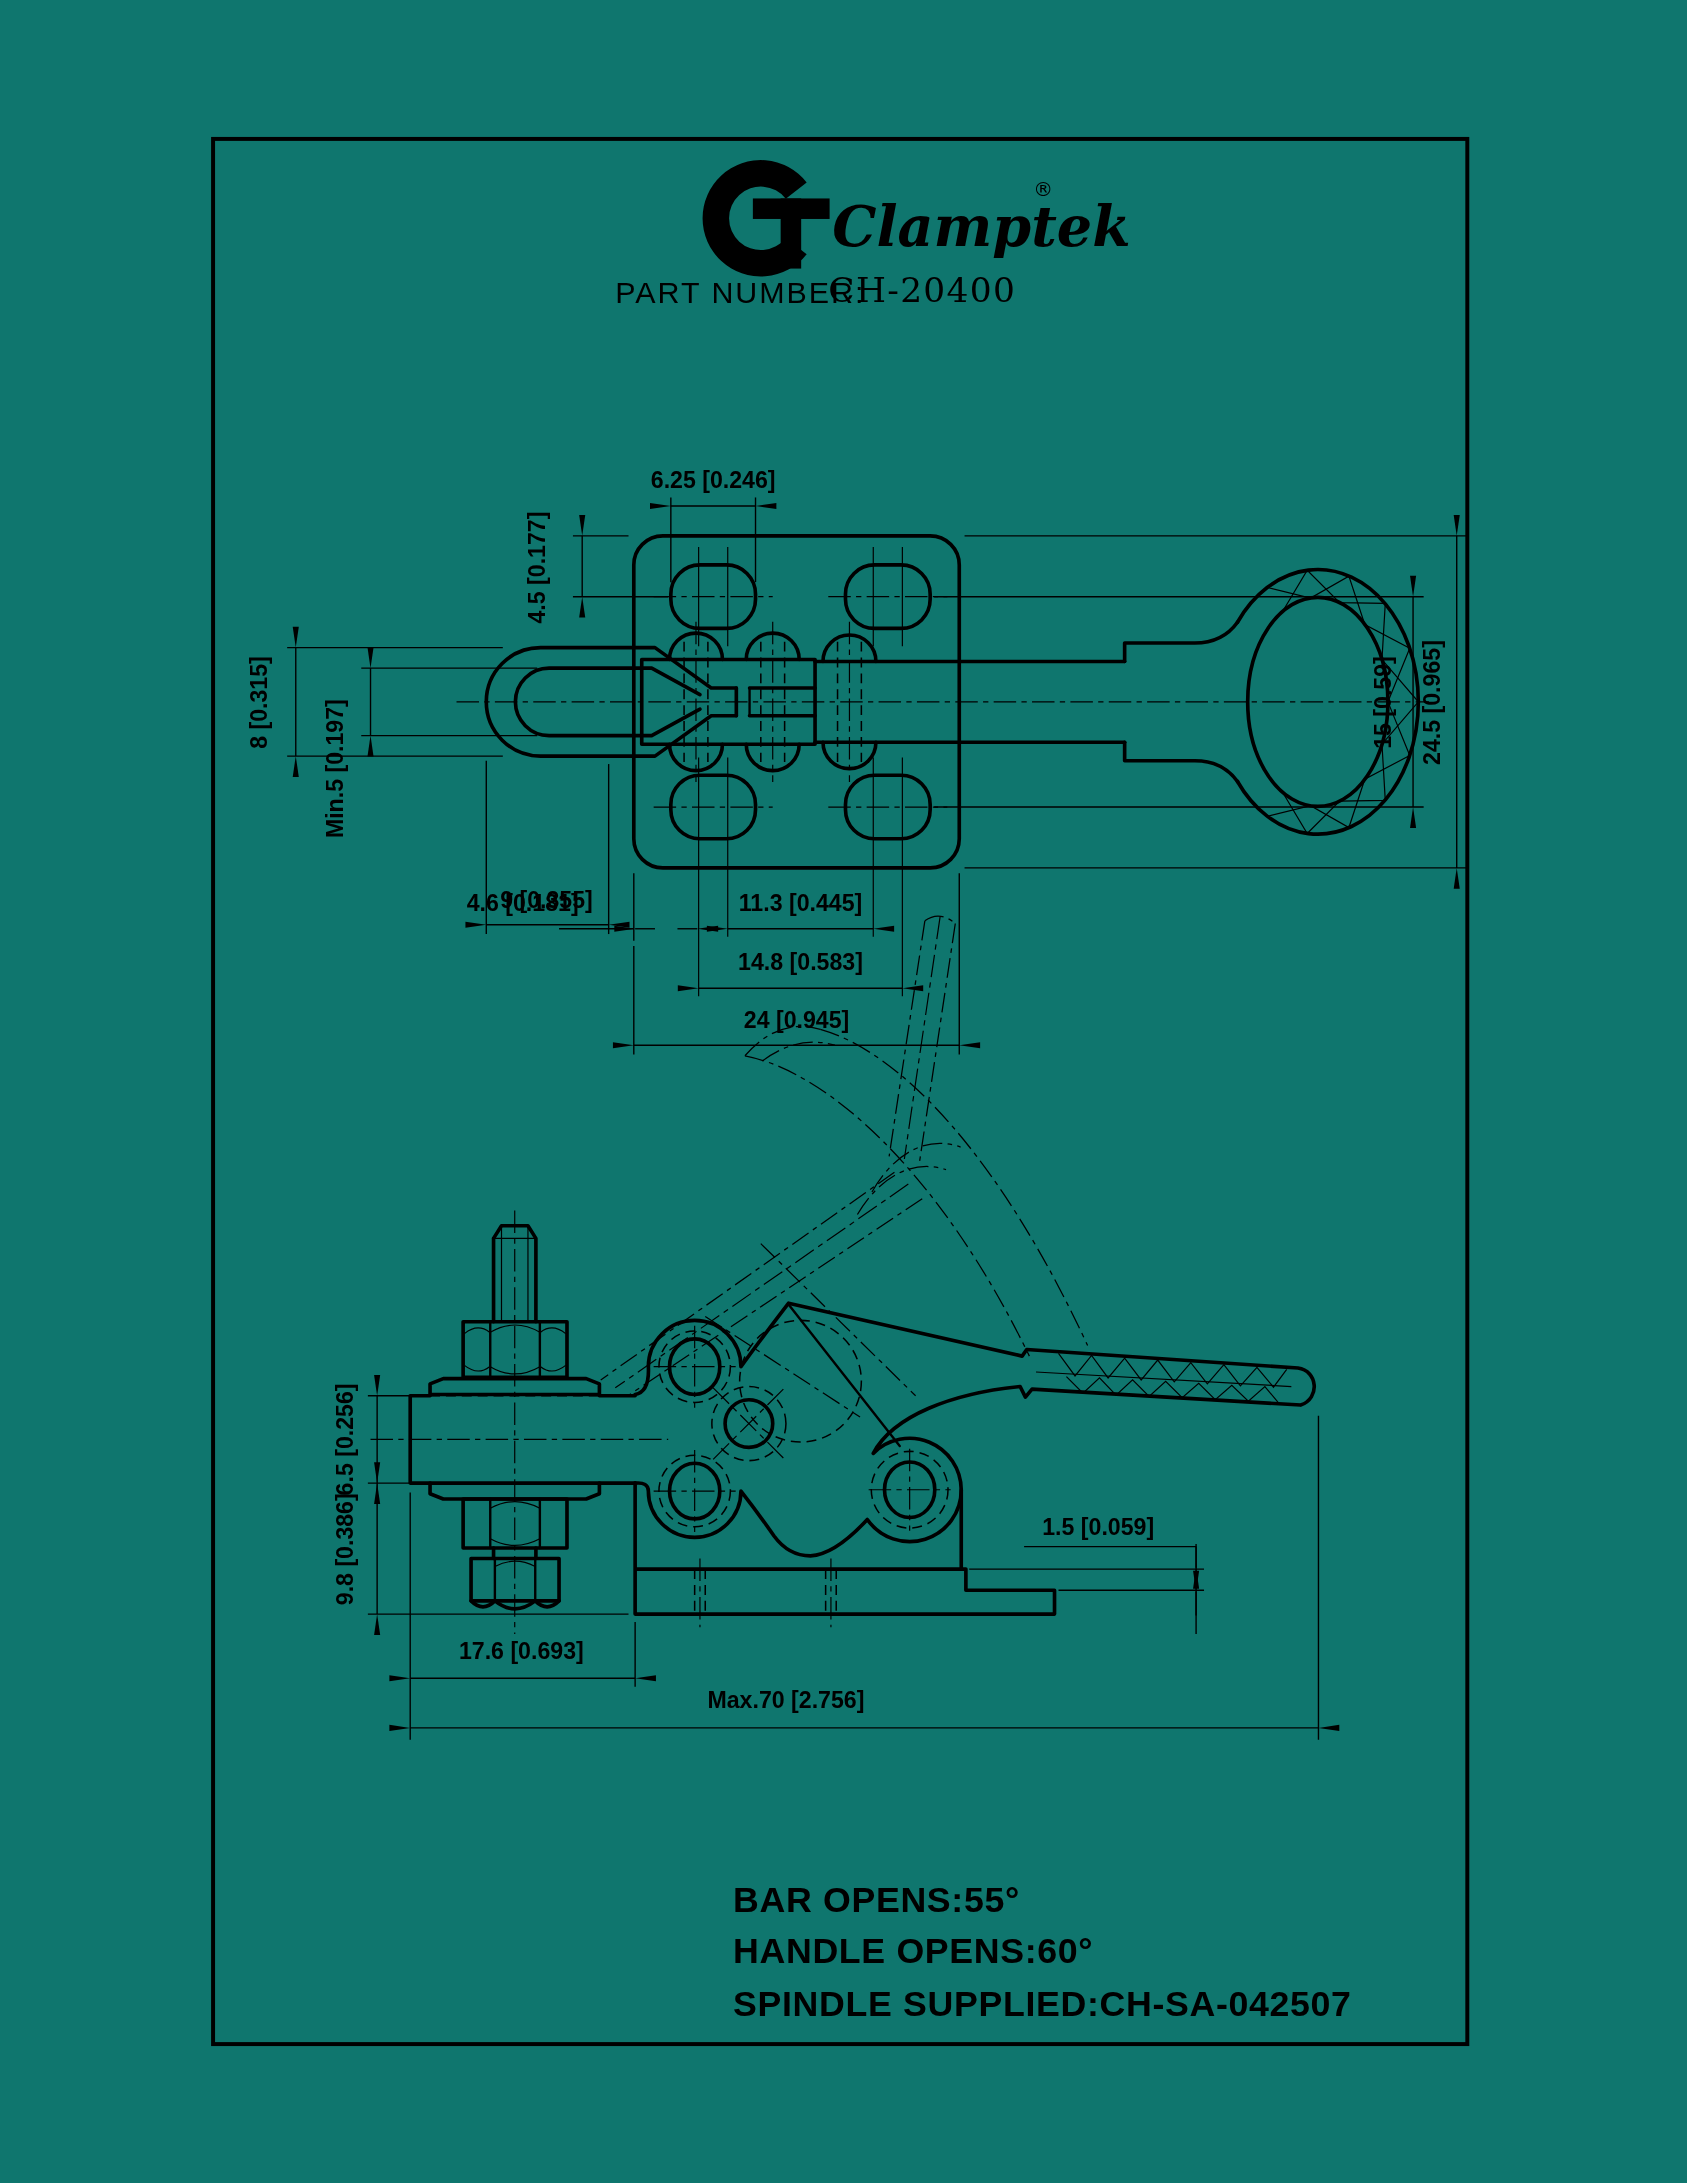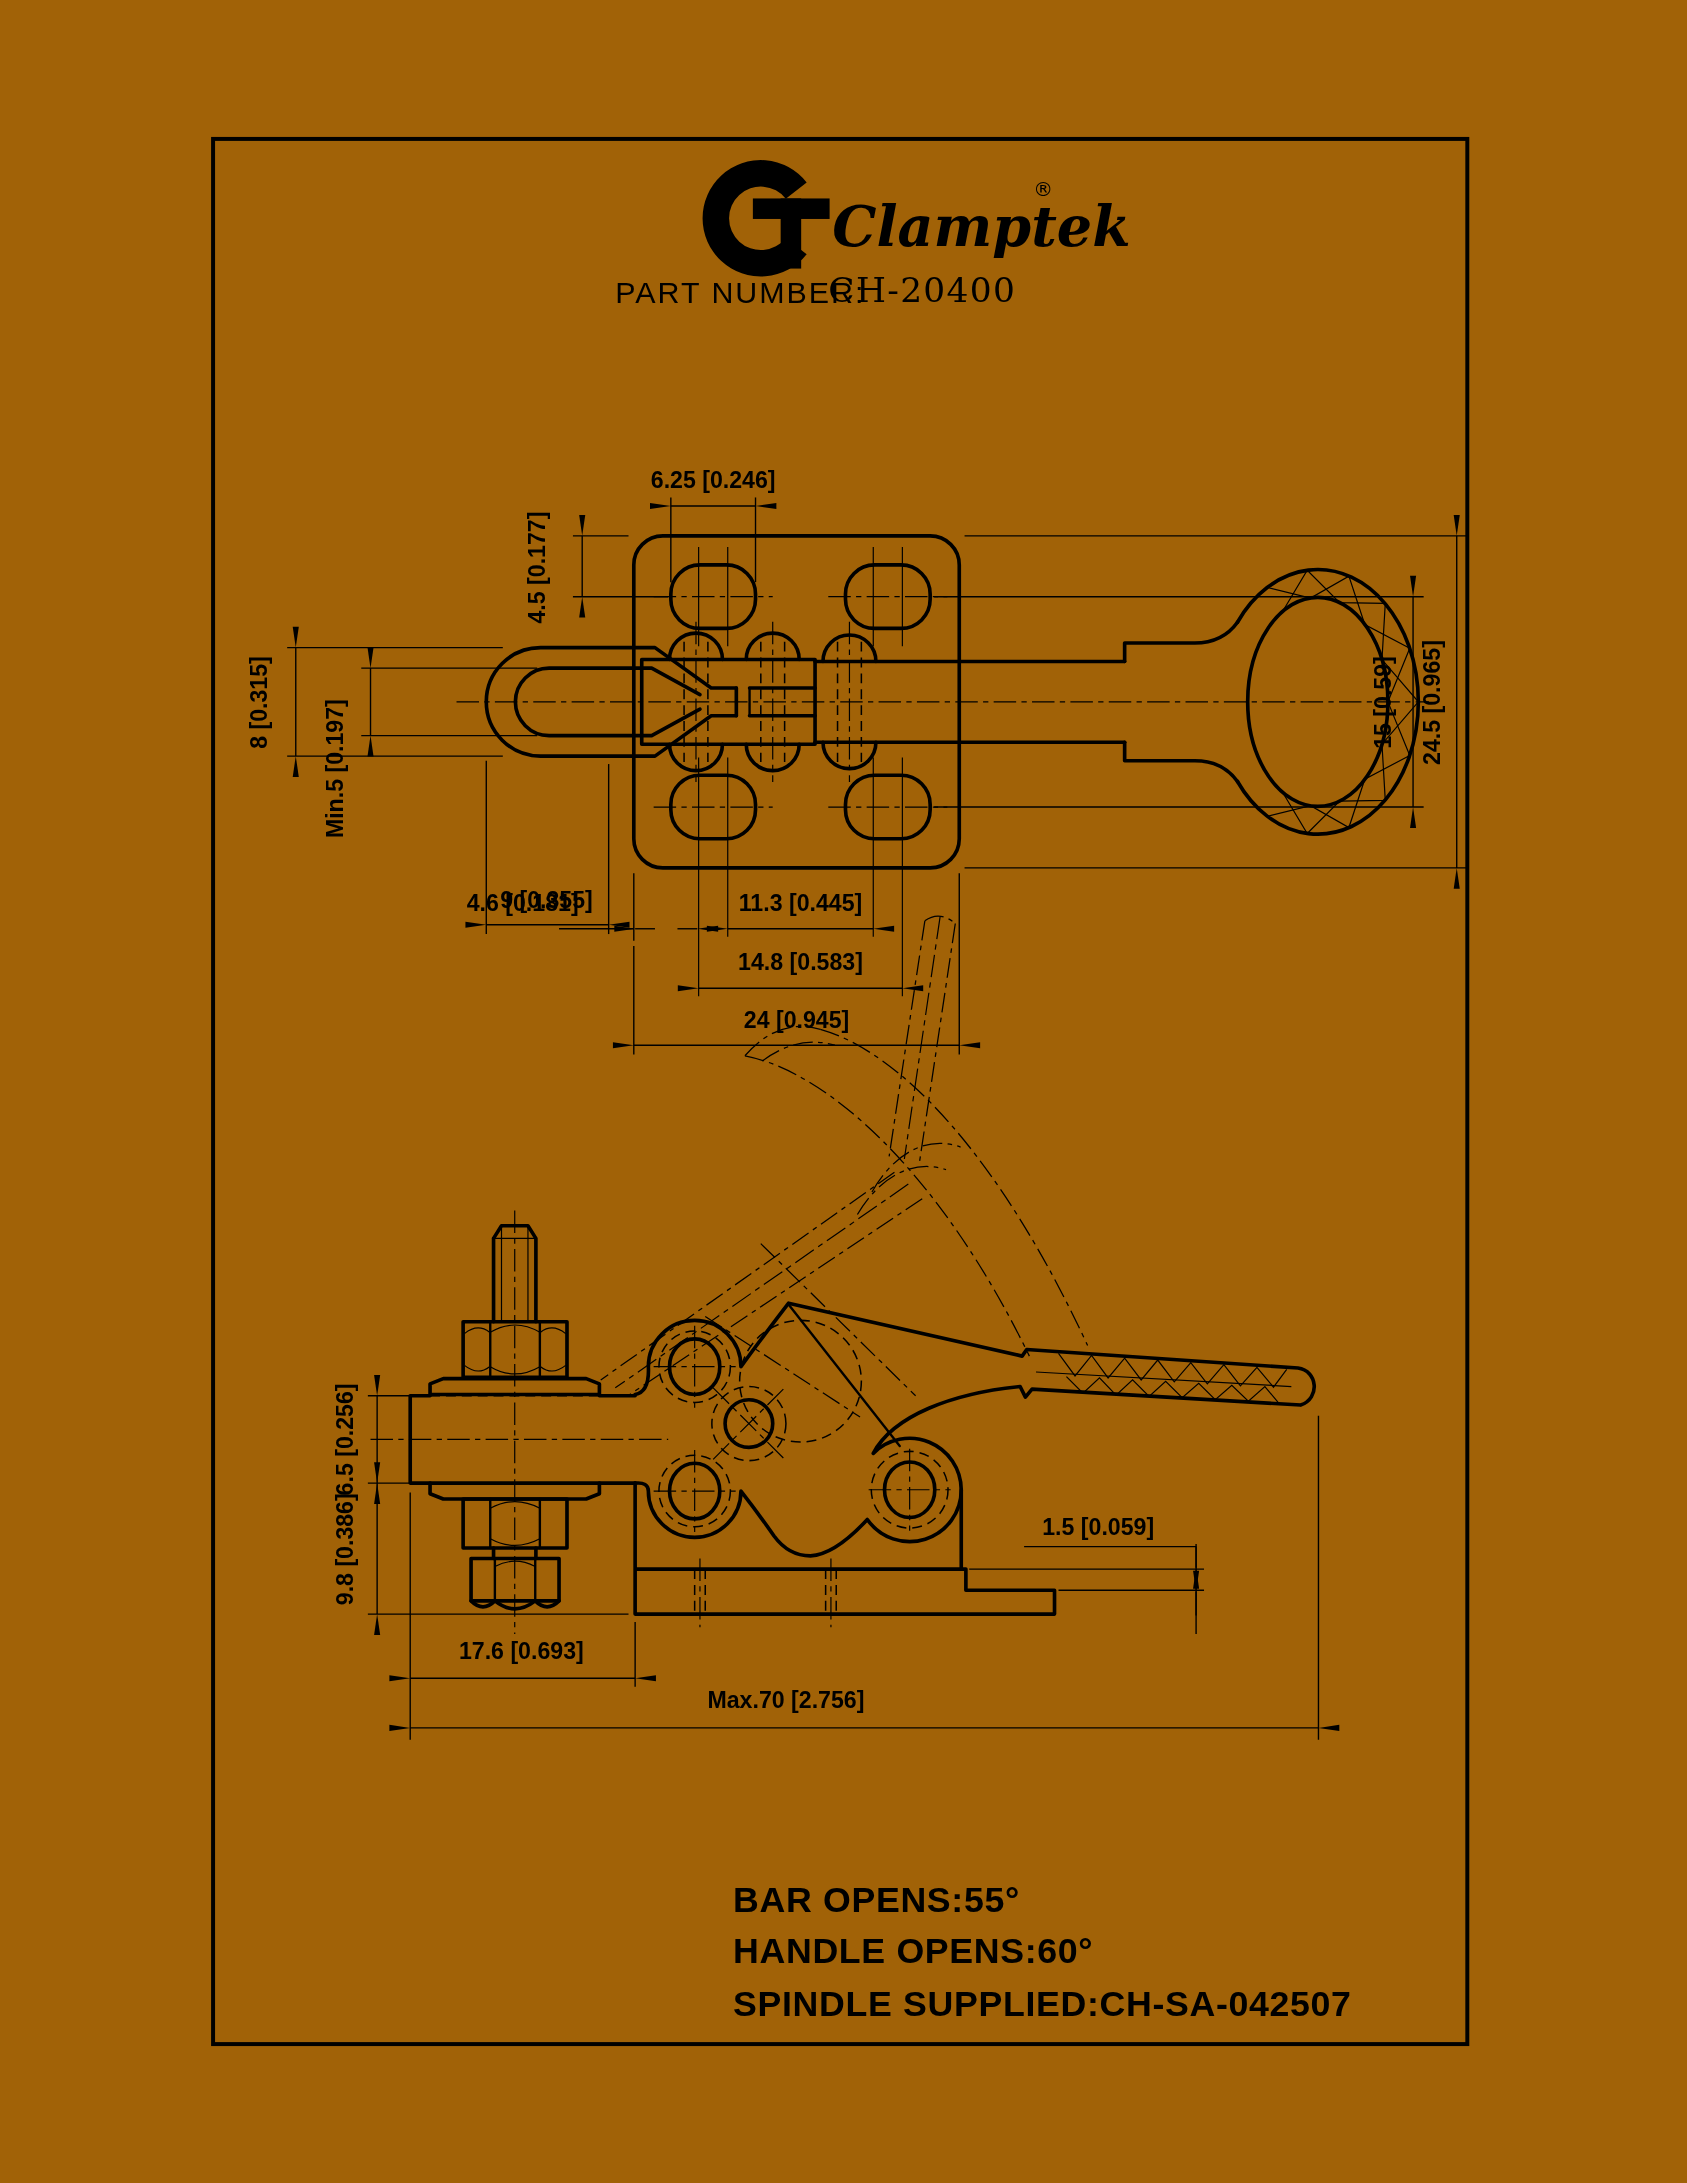--- a/index.html
+++ b/index.html
@@ -1,16 +1,16 @@
 <!DOCTYPE html>
 <html style="font-size:10.6px"><head>
 <meta charset="utf-8">
 <style>
   html,body{margin:0;padding:0;background:#fff}
-  .page{position:relative;width:1687px;height:2183px;background:#a16207;overflow:hidden}
+  .page{position:relative;width:1687px;height:2183px;background:#0f766e;overflow:hidden}
   svg{position:absolute;left:0;top:0}
   .ol{fill:none;stroke:#000;stroke-width:5.5;stroke-linecap:round;stroke-linejoin:round}
   .o4{fill:none;stroke:#000;stroke-width:3.6;stroke-linecap:round}
   .tn{fill:none;stroke:#000;stroke-width:1.8}
   .dm{fill:none;stroke:#000;stroke-width:2.1}
   .cl{fill:none;stroke:#000;stroke-width:1.8;stroke-dasharray:34 8 8 8}
   .hd{fill:none;stroke:#000;stroke-width:2.3;stroke-dasharray:15 9}
   .ph{fill:none;stroke:#000;stroke-width:1.9;stroke-dasharray:30 8 7 8}
   text{fill:#000}
   .d{font:700 35px "Liberation Sans",sans-serif}

